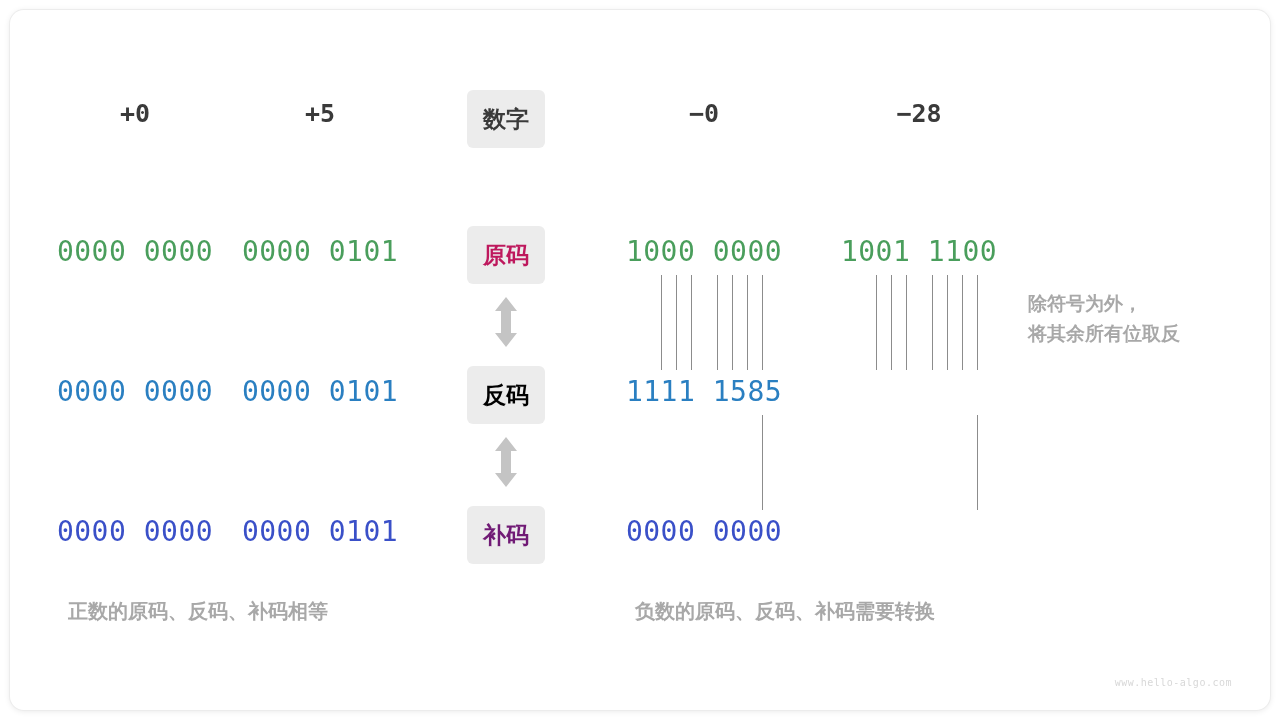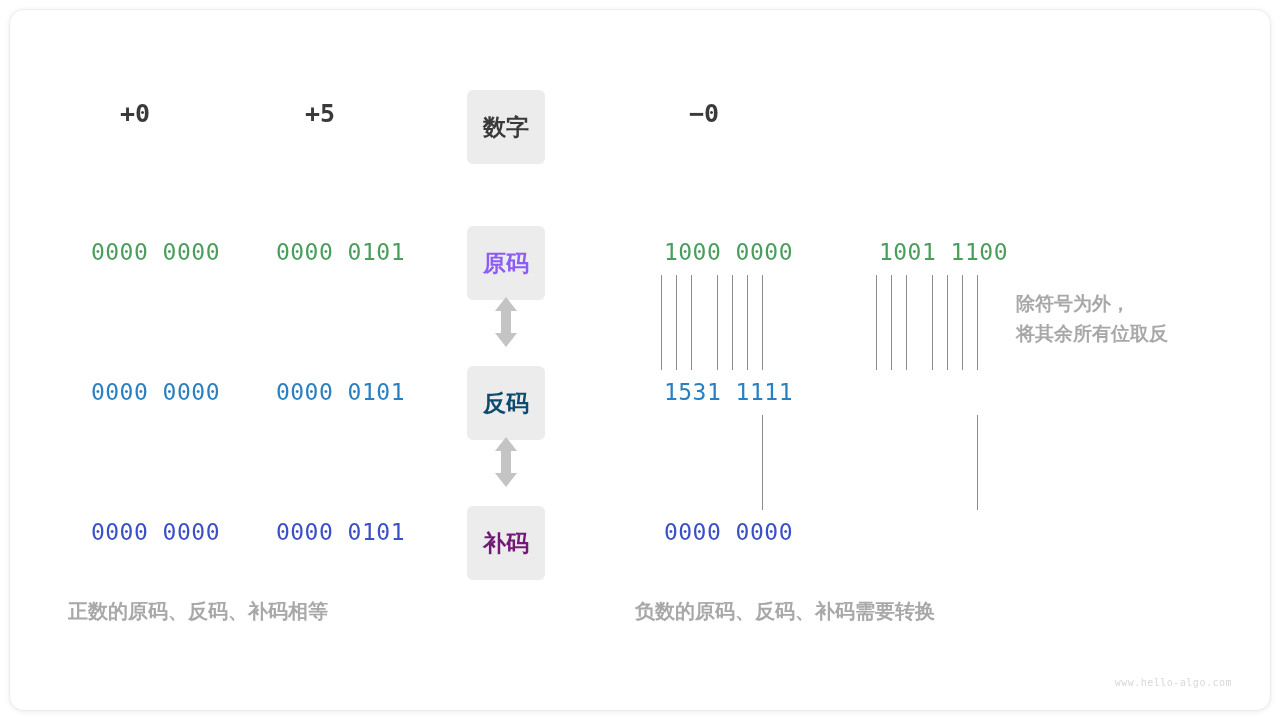--- a/index.html
+++ b/index.html
@@ -48,40 +48,39 @@
     color: #3a3a3a;
     font-family: "DejaVu Sans Mono", "Liberation Mono", monospace;
     letter-spacing: 0px;
   }
 
   
   .chip {
     display: inline-block;
     background: #ececec;
     border-radius: 6px;
-    padding: 24px 16px;
+    padding: 16px 16px;
     font-size: 23px;
     font-weight: bold;
     line-height: 1.15;
     font-family: "DejaVu Sans", "Liberation Sans", sans-serif;
   }
   .chip-head { color: #3a3a3a; }
-  .chip-yuan { color: #8b5cf6; }
-  .chip-fan  { color: #0c4a6e; }
+  .chip-yuan { color: #be185d; }
+  .chip-fan  { color: #000000; }
   .chip-bu   { color: #701a75; }
 
   
   .bits {
     height: 40px;
     line-height: 40px;
-    font-size: 23px;
+    font-size: 28px;
     font-family: "DejaVu Sans Mono", "Liberation Mono", monospace;
     letter-spacing: 0.5px;
     white-space: pre;
-    text-align: right;
   }
   .c-yuan { color: #4a9e5c; }
   .c-fan  { color: #2a7fc1; }
   .c-bu   { color: #3a50c8; }
 
   .row1 { top: 222px; }
   .row2 { top: 362px; }
   .row3 { top: 502px; }
 
   .lblrow1 { top: 216px; }
@@ -109,20 +108,21 @@
 
   
   .note {
     position: absolute;
     color: #a8a8a8;
     font-size: 19px;
     font-weight: bold;
     line-height: 30px;
     font-family: "DejaVu Sans", "Liberation Sans", sans-serif;
     white-space: pre;
+    margin-left: 12px;
   }
   .note-a { left: 1006px; top: 278px; }
   .note-b { left: 1006px; top: 435px; }
 
   
   .caption {
     position: absolute;
     color: #a8a8a8;
     font-size: 20px;
     font-weight: bold;
@@ -149,35 +149,36 @@
   <div class="frame">
 
     <div class="col col-p0 hdr">+0</div>
     <div class="col col-p5 hdr">+5</div>
 
     <div class="col col-lbl" style="top:80px;">
       <span class="chip chip-head">数字</span>
     </div>
 
     <div class="col col-n0 hdr">−0</div>
+    <div class="col col-n28 hdr">−28</div>
 
     <div class="col col-p0 bits row1 c-yuan">0000 0000</div>
     <div class="col col-p5 bits row1 c-yuan">0000 0101</div>
     <div class="col col-lbl lblrow1">
       <span class="chip chip-yuan">原码</span>
     </div>
     <div class="col col-n0 bits row1 c-yuan">1000 0000</div>
     <div class="col col-n28 bits row1 c-yuan">1001 1100</div>
 
     <div class="col col-p0 bits row2 c-fan">0000 0000</div>
     <div class="col col-p5 bits row2 c-fan">0000 0101</div>
     <div class="col col-lbl lblrow2">
       <span class="chip chip-fan">反码</span>
     </div>
-    <div class="col col-n0 bits row2 c-fan">1531 1111</div>
+    <div class="col col-n0 bits row2 c-fan">1111 1585</div>
 
     <div class="col col-p0 bits row3 c-bu">0000 0000</div>
     <div class="col col-p5 bits row3 c-bu">0000 0101</div>
     <div class="col col-lbl lblrow3">
       <span class="chip chip-bu">补码</span>
     </div>
     <div class="col col-n0 bits row3 c-bu">0000 0000</div>
 
     <div class="arrow-wrap arrow-a">
       <svg width="26" height="52" viewBox="0 0 26 52">

